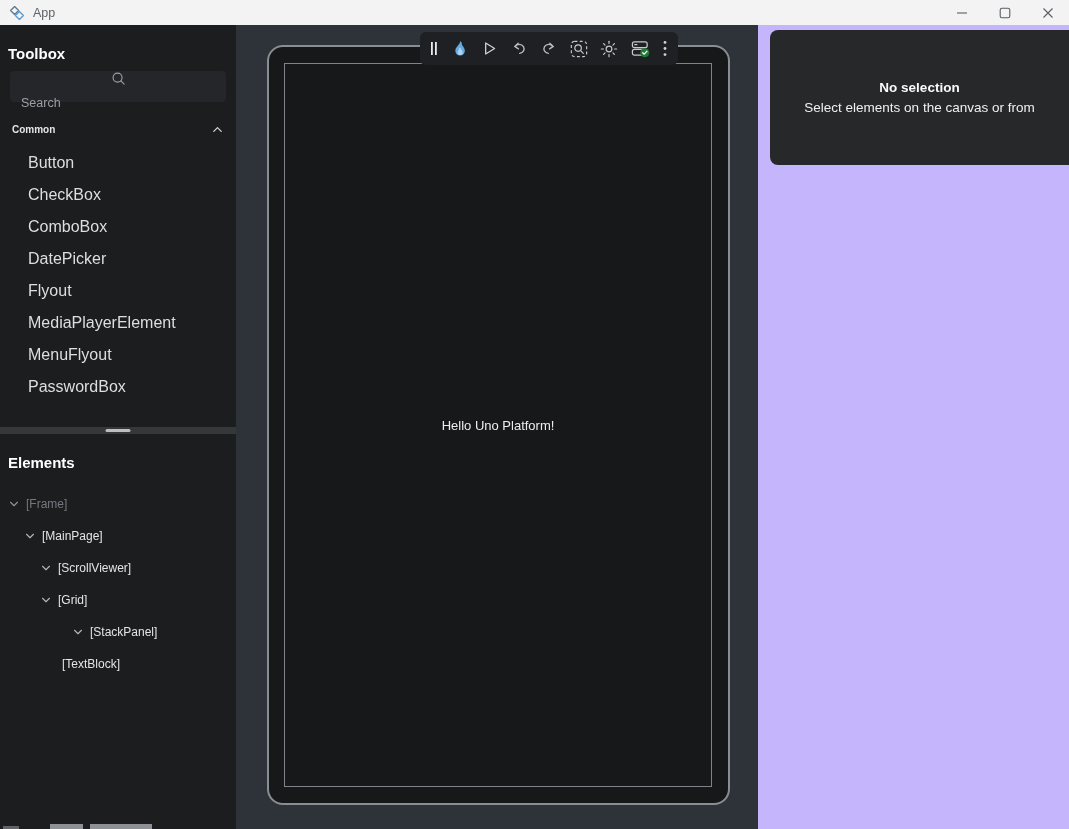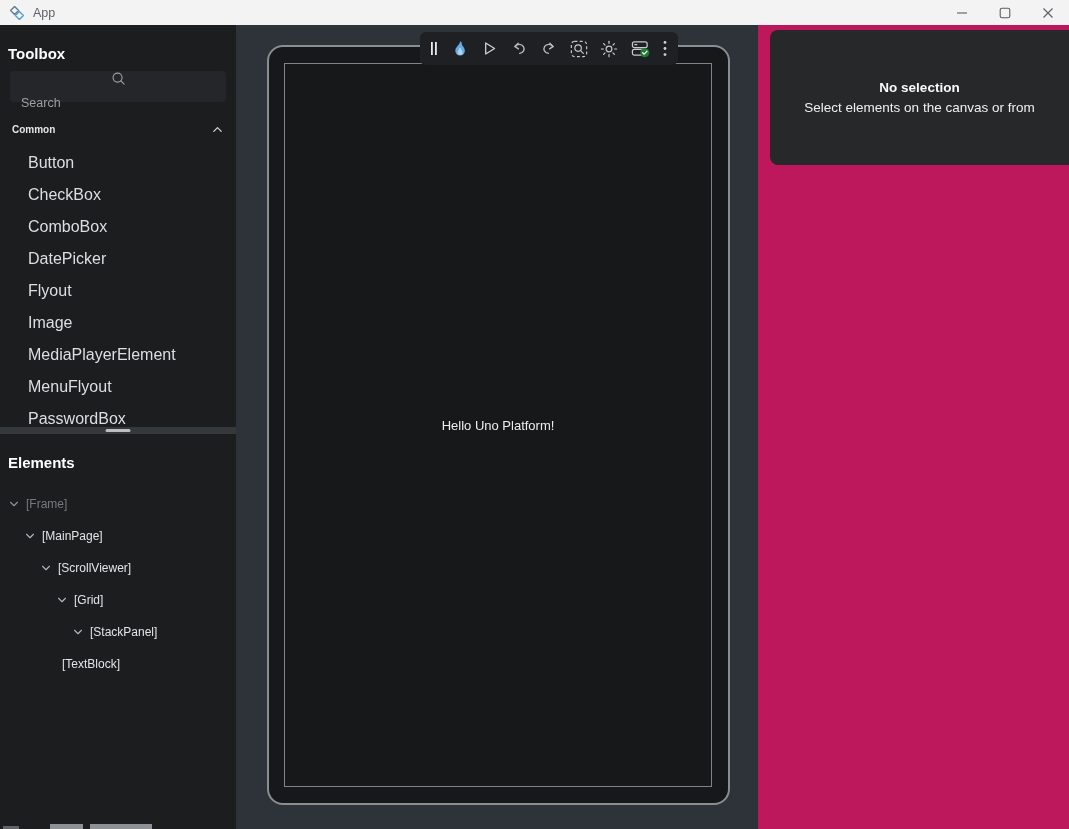--- a/index.html
+++ b/index.html
@@ -63,21 +63,21 @@
     border:1px solid #7e838a; display:flex; align-items:center; justify-content:center;
   }
   .device-screen .hello { font-size:13px; color:#eceded; }
   .designer-toolbar {
     position:absolute; left:184px; top:7px; width:258px; height:33px;
     background:#1e2023; border-radius:6px; display:flex; align-items:center;
     justify-content:space-between; padding:0 10px; z-index:5; color:#c7cbce;
   }
   .tb-btn { background:transparent; border:none; display:flex; align-items:center; justify-content:center; color:#c7cbce; cursor:pointer; padding:0; }
   
-  .rightpane { width:311px; background:#be185d; }
+  .rightpane { width:311px; background:#c4b5fd; }
   .no-selection-card {
     margin:5px 0 0 12px; width:299px; height:135px; background:#27282a;
     border-radius:8px 0 0 8px; display:flex; flex-direction:column;
     align-items:center; justify-content:center; text-align:center; padding:0 8px;
   }
   .no-selection-card .card-title { font-size:13.5px; font-weight:bold; color:#fafafa; line-height:21px; }
   .no-selection-card .card-line { font-size:13.5px; color:#eff0f1; line-height:20.5px; }
 </style>
 </head>
 <body>
@@ -136,21 +136,20 @@
               </svg>
           </span>
         </div>
 
         <div class="tb-items">
           <div class="tb-item">Button</div>
           <div class="tb-item">CheckBox</div>
           <div class="tb-item">ComboBox</div>
           <div class="tb-item">DatePicker</div>
           <div class="tb-item">Flyout</div>
-          <div class="tb-item">Image</div>
           <div class="tb-item">MediaPlayerElement</div>
           <div class="tb-item">MenuFlyout</div>
           <div class="tb-item">PasswordBox</div>
         </div>
       </div>
 
       <div class="splitter">
         <div class="grip"></div>
       </div>
 
@@ -172,21 +171,21 @@
             <span>[MainPage]</span>
           </div>
 
           <div class="tree-row" style="padding-left:40px">
             <svg width="12" height="12" viewBox="0 0 14 14" fill="none">
                 <polyline points="3,5 7,9 11,5" stroke="#aeb3b8" stroke-width="1.4" stroke-linecap="round" stroke-linejoin="round"></polyline>
               </svg>
             <span>[ScrollViewer]</span>
           </div>
 
-          <div class="tree-row" style="padding-left:56px">
+          <div class="tree-row" style="padding-left:40px">
             <svg width="12" height="12" viewBox="0 0 14 14" fill="none">
                 <polyline points="3,5 7,9 11,5" stroke="#aeb3b8" stroke-width="1.4" stroke-linecap="round" stroke-linejoin="round"></polyline>
               </svg>
             <span>[Grid]</span>
           </div>
 
           <div class="tree-row" style="padding-left:72px">
             <svg width="12" height="12" viewBox="0 0 14 14" fill="none">
                 <polyline points="3,5 7,9 11,5" stroke="#aeb3b8" stroke-width="1.4" stroke-linecap="round" stroke-linejoin="round"></polyline>
               </svg>

